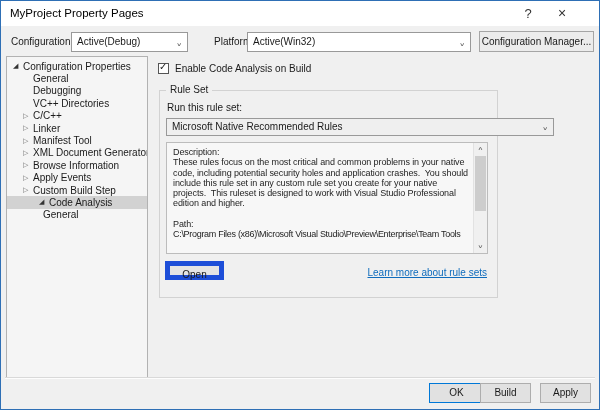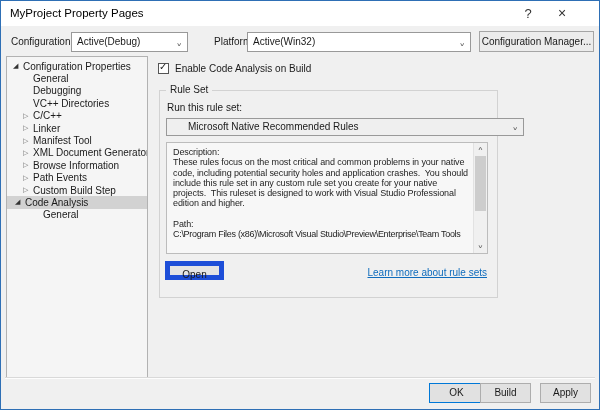--- a/index.html
+++ b/index.html
@@ -41,22 +41,22 @@
   .checkbox{position:absolute;left:157px;top:62px;width:11px;height:11px;background:#fff;
     border:1px solid #555;box-sizing:border-box;text-align:center;}
   .checkbox .tick{position:absolute;left:0px;top:-3px;font-size:10px;color:#222;}
   .chk-label{left:174px;top:58px;}
 
   .groupbox{position:absolute;left:158px;top:89px;width:339px;height:208px;
     border:1px solid #d2d2d2;box-sizing:border-box;}
   .group-title{position:absolute;left:6px;top:-7px;background:#f0f0f0;padding:0 4px;
     color:#222;}
   .run-label{position:absolute;left:7px;top:11px;}
-  .ruleset-combo{position:absolute;left:6px;top:27px;width:358px;height:18px;background:#efefef;
-    border:1px solid #999;box-sizing:border-box;line-height:16px;padding-left:21px;}
+  .ruleset-combo{position:absolute;left:6px;top:27px;width:388px;height:18px;background:#efefef;
+    border:1px solid #999;box-sizing:border-box;line-height:16px;padding-left:5px;}
   .ruleset-combo .chev{top:2px;}
 
   .descbox{position:absolute;left:6px;top:51px;width:322px;height:112px;background:#f7f7f7;
     border:1px solid #bcbcbc;box-sizing:border-box;}
   .desc-text{position:absolute;left:6px;top:4px;right:17px;font-size:9px;line-height:10.3px;
     color:#1e1e1e;letter-spacing:-0.1px;}
   .desc-body{white-space:pre-wrap;}
   .desc-path-label{margin-top:10px;}
   .desc-path{white-space:nowrap;overflow:hidden;letter-spacing:-0.3px;}
   .scrollbar{position:absolute;right:0;top:0;bottom:0;width:13px;background:#f0f0f0;
@@ -135,27 +135,27 @@
       <div class="tree-row" style="padding-left: 16px;">
         <span class="tree-arrow" style="color: rgb(102, 102, 102);">▷</span>
         <span class="tree-label">XML Document Generator</span>
       </div>
       <div class="tree-row" style="padding-left: 16px;">
         <span class="tree-arrow" style="color: rgb(102, 102, 102);">▷</span>
         <span class="tree-label">Browse Information</span>
       </div>
       <div class="tree-row" style="padding-left: 16px;">
         <span class="tree-arrow" style="color: rgb(102, 102, 102);">▷</span>
-        <span class="tree-label">Path Events</span>
+        <span class="tree-label">Apply Events</span>
       </div>
       <div class="tree-row" style="padding-left: 16px;">
         <span class="tree-arrow" style="color: rgb(102, 102, 102);">▷</span>
         <span class="tree-label">Custom Build Step</span>
       </div>
-      <div class="tree-row selected" style="padding-left: 8px;">
+      <div class="tree-row selected" style="padding-left: 32px;">
         <span class="tree-arrow">◢</span>
         <span class="tree-label">Code Analysis</span>
       </div>
       <div class="tree-row" style="padding-left: 26px;">
         <span class="tree-arrow"></span>
         <span class="tree-label">General</span>
       </div>
     </div>
 
   <div>

